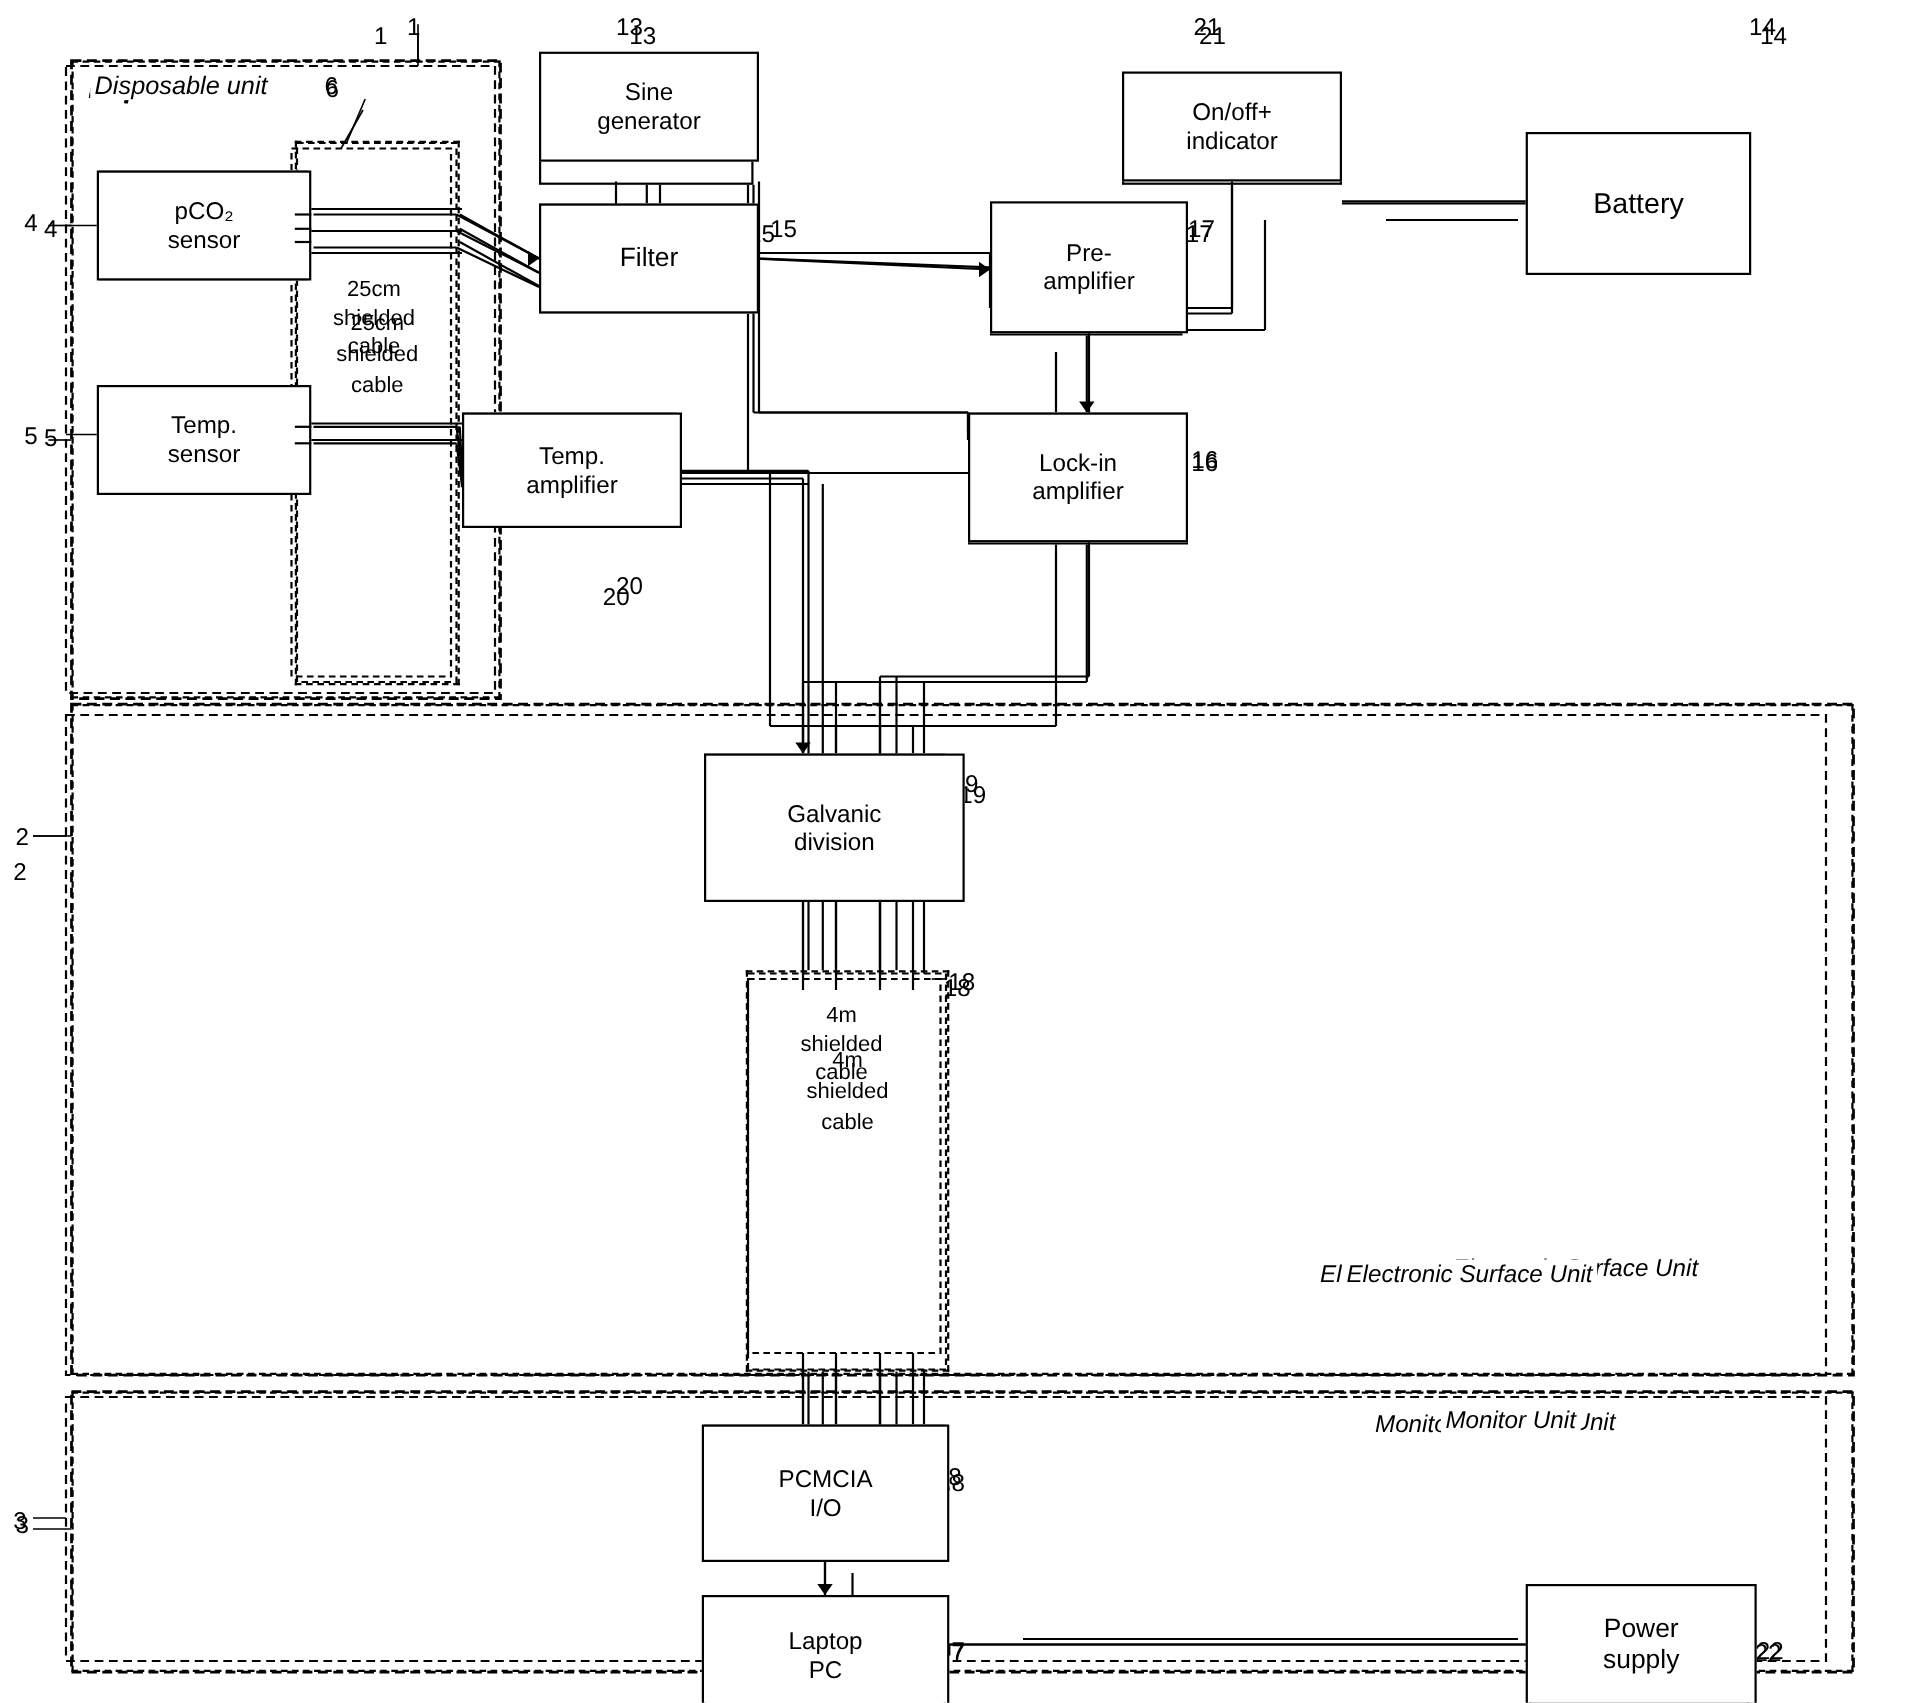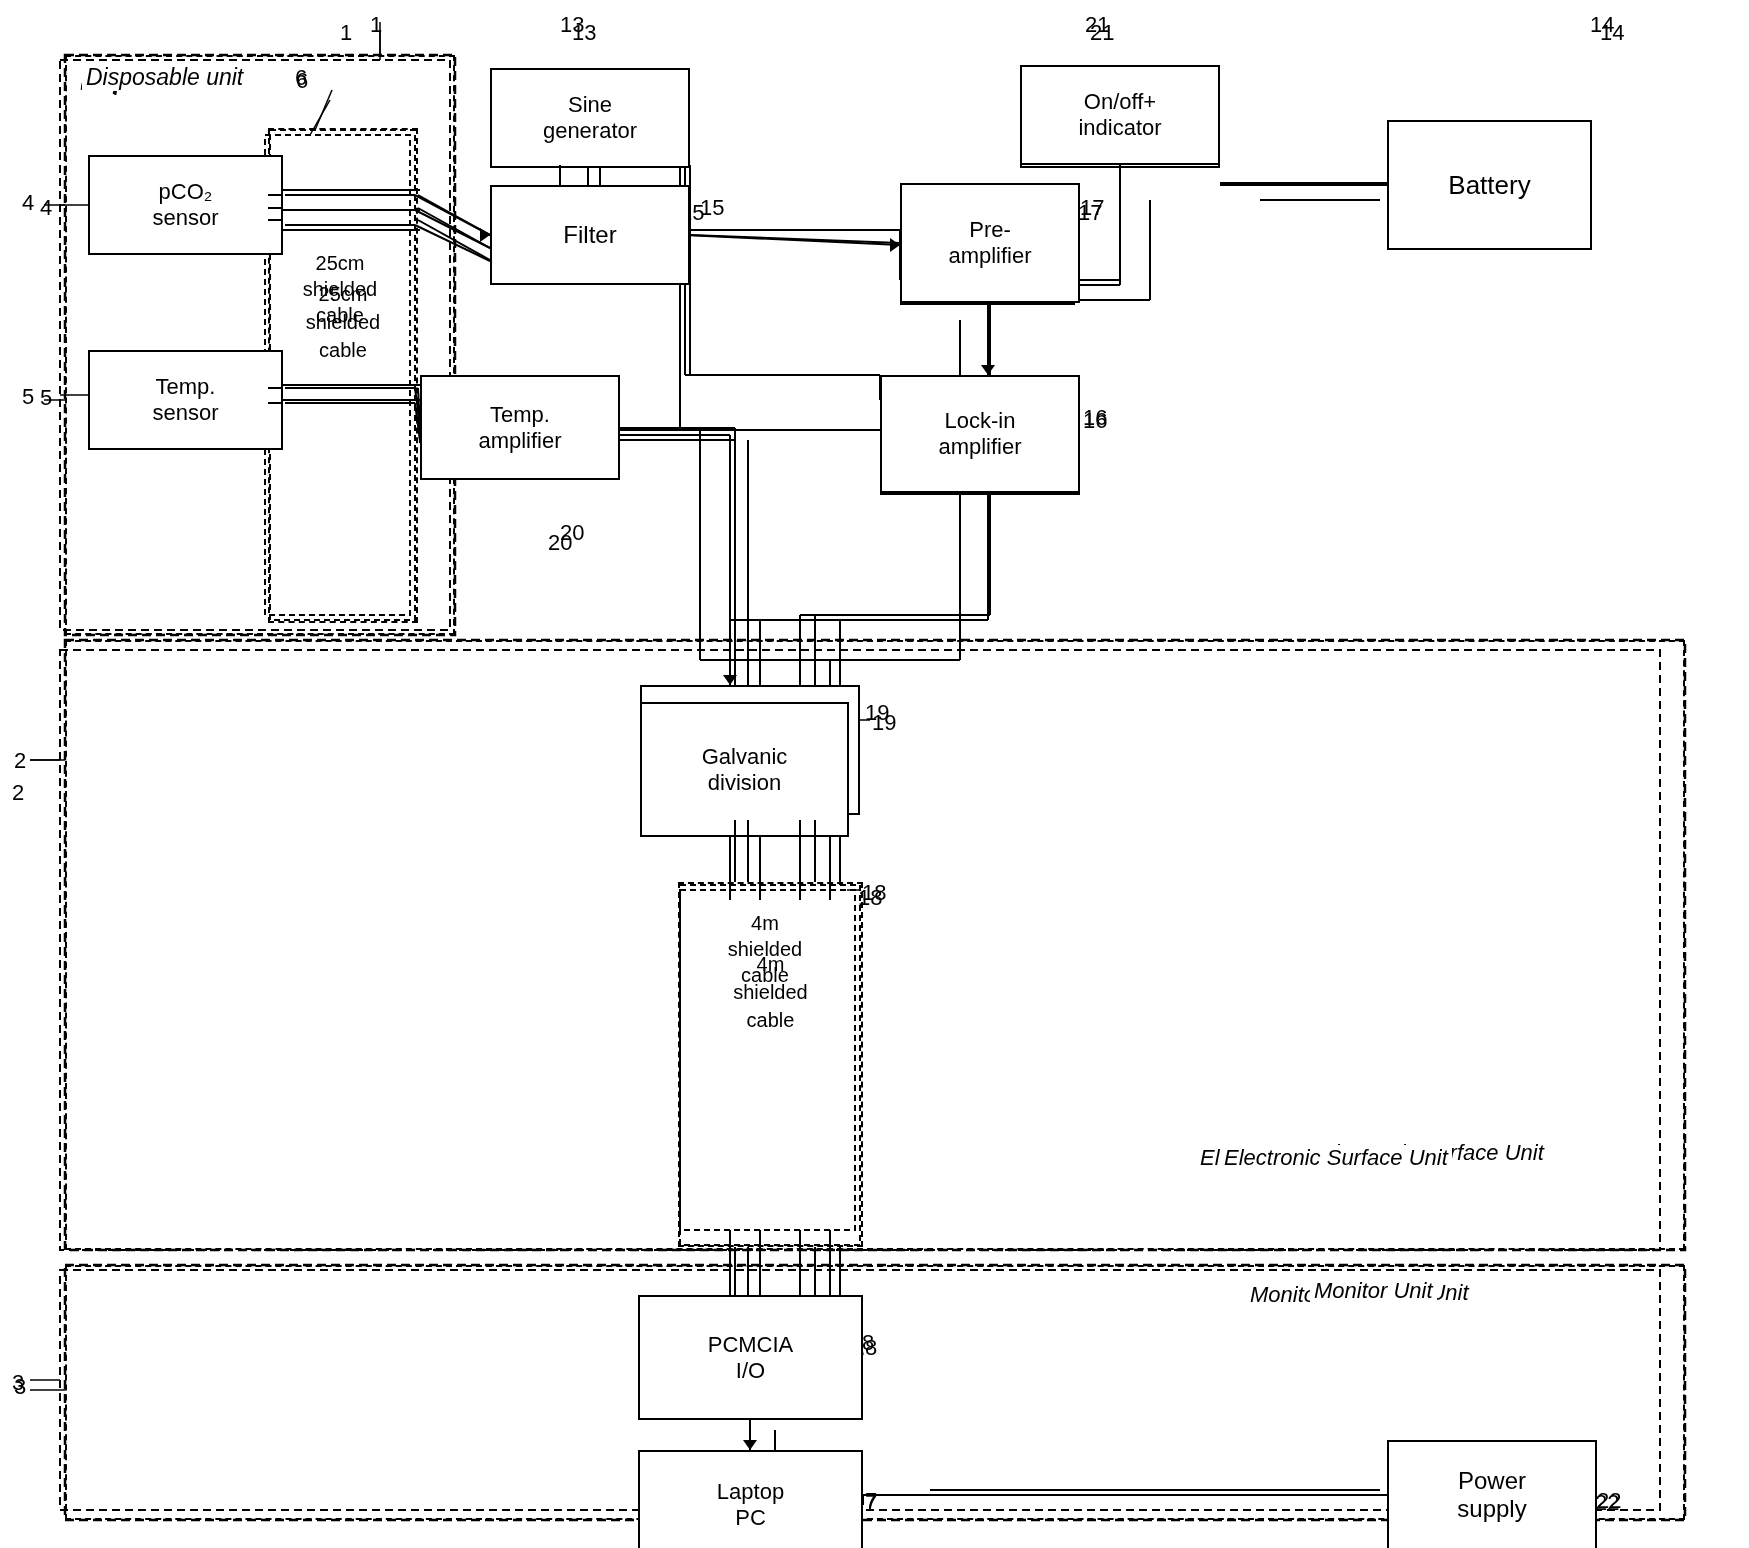--- a/index.html
+++ b/index.html
@@ -360,21 +360,21 @@
 
 <div style="position:absolute; top:350px; left:88px; width:195px; height:100px;
             border:2px solid #000; background:#fff; display:flex; align-items:center;
             justify-content:center; text-align:center; font-size:22px; font-family:Arial; z-index:3;">Temp.<br>sensor</div>
 
 <div style="position:absolute; top:128px; left:268px; width:150px; height:495px;
             border:2px dashed #000; background:transparent; z-index:2;"></div>
 <div style="position:absolute; top:280px; left:278px; font-size:20px; font-family:Arial;
             text-align:center; width:130px; line-height:1.4; z-index:3;">25cm<br>shielded<br>cable</div>
 
-<div style="position:absolute; top:68px; left:490px; width:200px; height:100px;
+<div style="position:absolute; top:47px; left:490px; width:200px; height:100px;
             border:2px solid #000; background:#fff; display:flex; align-items:center;
             justify-content:center; text-align:center; font-size:22px; font-family:Arial; z-index:3;">Sine<br>generator</div>
 
 <div style="position:absolute; top:65px; left:1020px; width:200px; height:100px;
             border:2px solid #000; background:#fff; display:flex; align-items:center;
             justify-content:center; text-align:center; font-size:22px; font-family:Arial; z-index:3;">On/off+<br>indicator</div>
 
 <div style="position:absolute; top:120px; left:1387px; width:205px; height:130px;
             border:2px solid #000; background:#fff; display:flex; align-items:center;
             justify-content:center; text-align:center; font-size:26px; font-family:Arial; z-index:3;">Battery</div>
@@ -388,23 +388,23 @@
             justify-content:center; text-align:center; font-size:22px; font-family:Arial; z-index:3;">Pre-<br>amplifier</div>
 
 <div style="position:absolute; top:375px; left:420px; width:200px; height:105px;
             border:2px solid #000; background:#fff; display:flex; align-items:center;
             justify-content:center; text-align:center; font-size:22px; font-family:Arial; z-index:3;">Temp.<br>amplifier</div>
 
 <div style="position:absolute; top:375px; left:880px; width:200px; height:118px;
             border:2px solid #000; background:#fff; display:flex; align-items:center;
             justify-content:center; text-align:center; font-size:22px; font-family:Arial; z-index:3;">Lock-in<br>amplifier</div>
 
-<div style="position:absolute; top:685px; left:640px; width:209px; height:135px;
-            border:2px solid #000; background:#fff; display:flex; align-items:center;
-            justify-content:center; text-align:center; font-size:22px; font-family:Arial; z-index:3;margin-top:17px;">Galvanic<br>division</div>
+<div style="position:absolute; top:685px; left:640px; width:237px; height:135px;
+            border:2px solid #000; background:#fff; display:flex; align-items:center;
+            justify-content:center; text-align:center; font-size:22px; font-family:Arial; z-index:3;">Galvanic<br>division</div>
 
 <div style="position:absolute; top:882px; left:678px; width:185px; height:365px;
             border:2px dashed #000; background:transparent; z-index:2;"></div>
 <div style="position:absolute; top:950px; left:688px; font-size:20px; font-family:Arial;
             text-align:center; width:165px; line-height:1.4; z-index:3;">4m<br>shielded<br>cable</div>
 
 <div style="position:absolute; top:1295px; left:638px; width:225px; height:125px;
             border:2px solid #000; background:#fff; display:flex; align-items:center;
             justify-content:center; text-align:center; font-size:22px; font-family:Arial; z-index:3;">PCMCIA<br>I/O</div>
 

